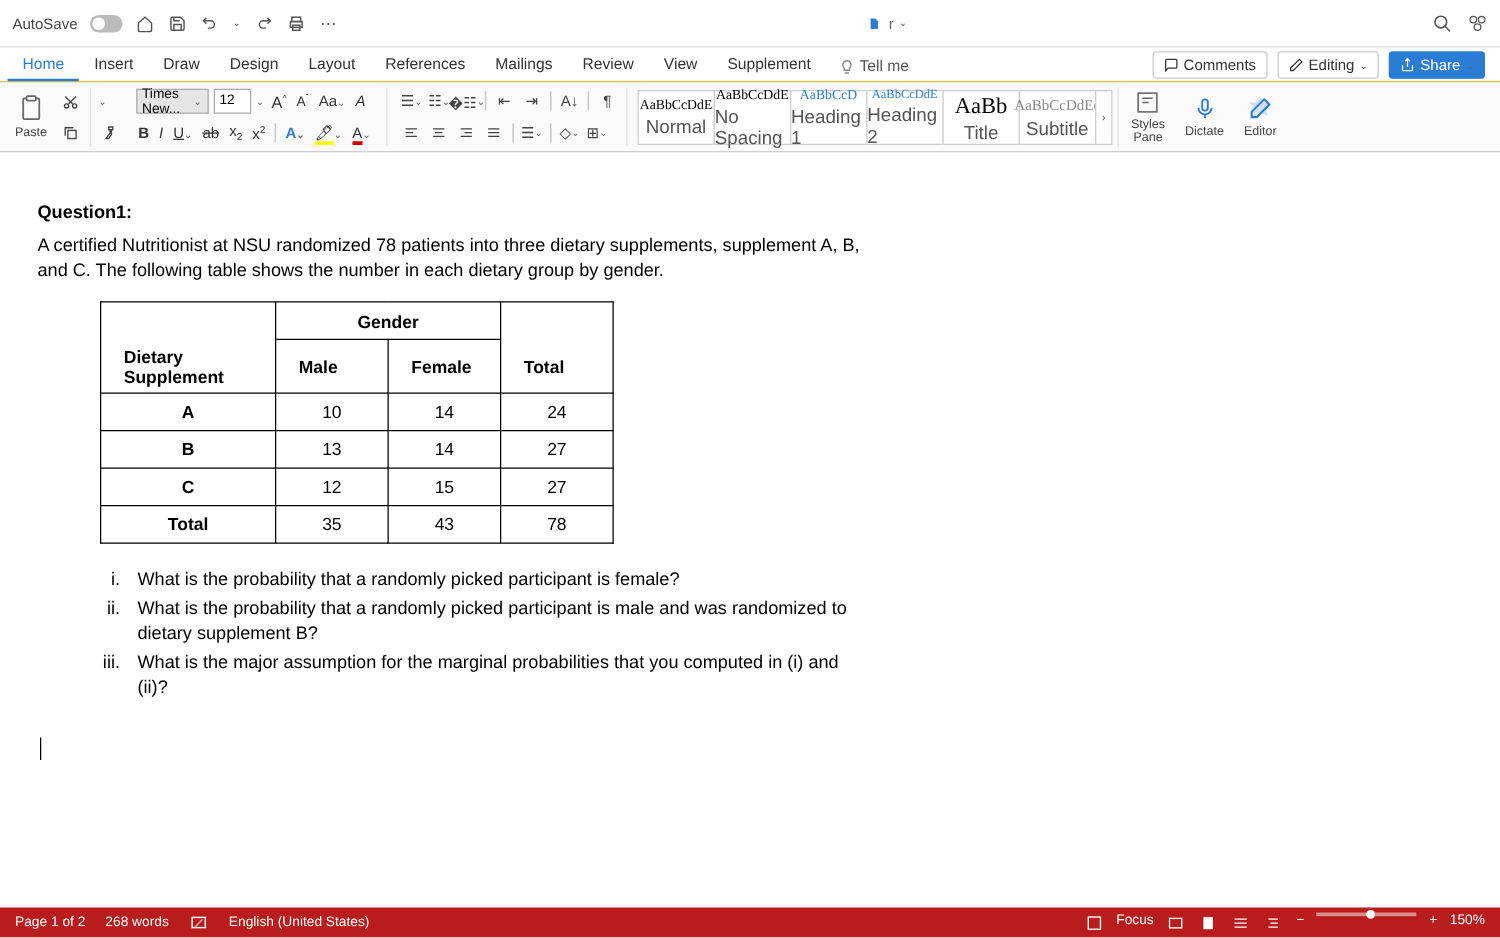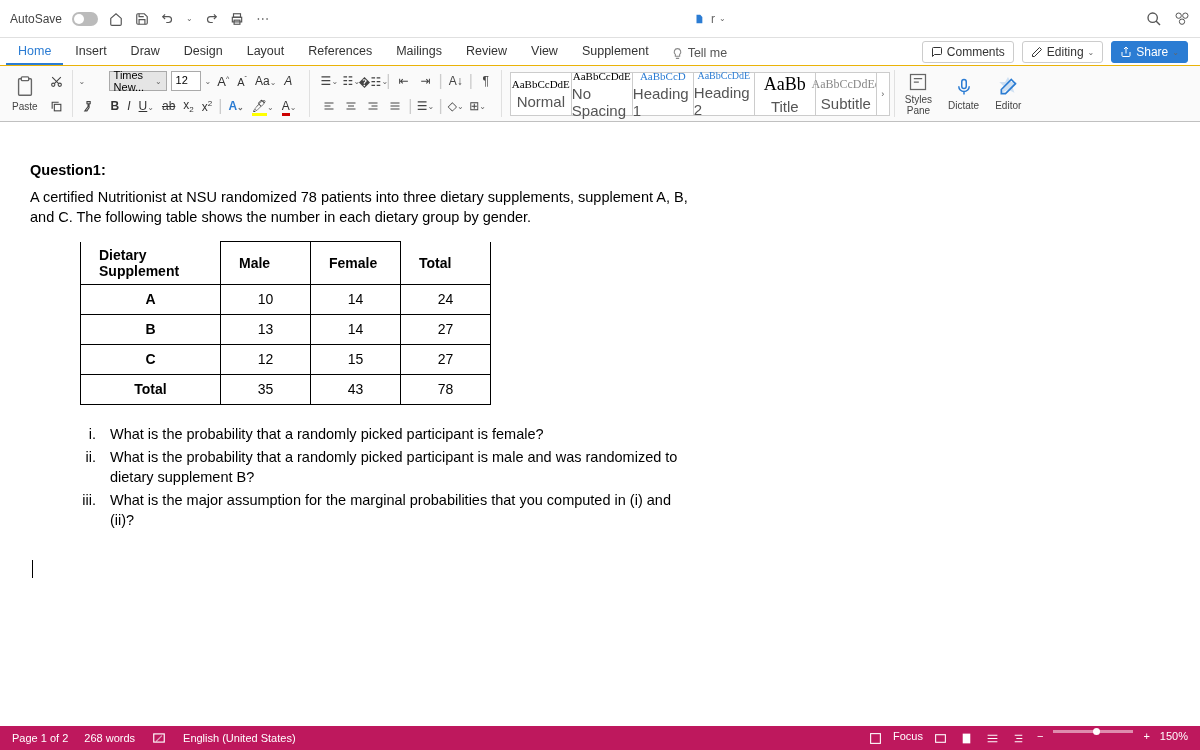--- a/index.html
+++ b/index.html
@@ -54,21 +54,21 @@
 .data-table .col-sup { width: 140px; }
 .data-table .col-num { width: 90px; }
 .dt-h1 td { border-bottom: none; }
 
 .questions { display: grid; grid-template-columns: 50px auto; row-gap: 4px; margin-left: 30px; line-height: 1.35; margin-bottom: 30px; }
 .q-num { text-align: right; padding-right: 14px; }
 
 .cursor-line { height: 18px; border-left: 1px solid #000; margin-left: 2px; }
 
 
-.statusbar { height: 24px; background: #be185d; color: #fff; display: flex; align-items: center; padding: 0 12px; font-size: 11px; gap: 16px; }
+.statusbar { height: 24px; background: #b91c1c; color: #fff; display: flex; align-items: center; padding: 0 12px; font-size: 11px; gap: 16px; }
 .statusbar .sb-right { margin-left: auto; display: flex; align-items: flex-start; gap: 10px; }
 .sb-ico { width: 16px; height: 16px; display: flex; align-items: center; justify-content: center; }
 .zoom-slider { width: 80px; height: 3px; background: rgba(255,255,255,0.5); position: relative; }
 .zoom-slider::after { content: ''; position: absolute; width: 7px; height: 7px; background: #fff; border-radius: 50%; top: -2px; left: 50%; }
 
 svg { display: block; }
 </style>
 </head>
 <body>
 
@@ -342,20 +342,25 @@
   </div>
 </div>
 
 <div class="doc-area">
   <div class="page">
     <div class="q-title">Question1:</div>
     <div class="q-para">A certified Nutritionist at NSU randomized 78 patients into three dietary supplements, supplement A, B, and C. The following table shows the number in each dietary group by gender.</div>
 
     <table class="data-table">
       <tbody>
+          <tr class="dt-h1">
+        <td class="col-sup" style="border-bottom:none"></td>
+        <td colspan="2" class="bold">Gender</td>
+        <td class="col-num" style="border-bottom:none"></td>
+      </tr>
       <tr>
         <td class="bold col-sup" style="text-align:left;border-top:none">Dietary Supplement</td>
         <td class="bold col-num" style="text-align:left">Male</td>
         <td class="bold col-num" style="text-align:left">Female</td>
         <td class="bold col-num" style="text-align:left;border-top:none">Total</td>
       </tr>
       <tr>
         <td class="bold">A</td>
         <td>10</td>
         <td>14</td>

